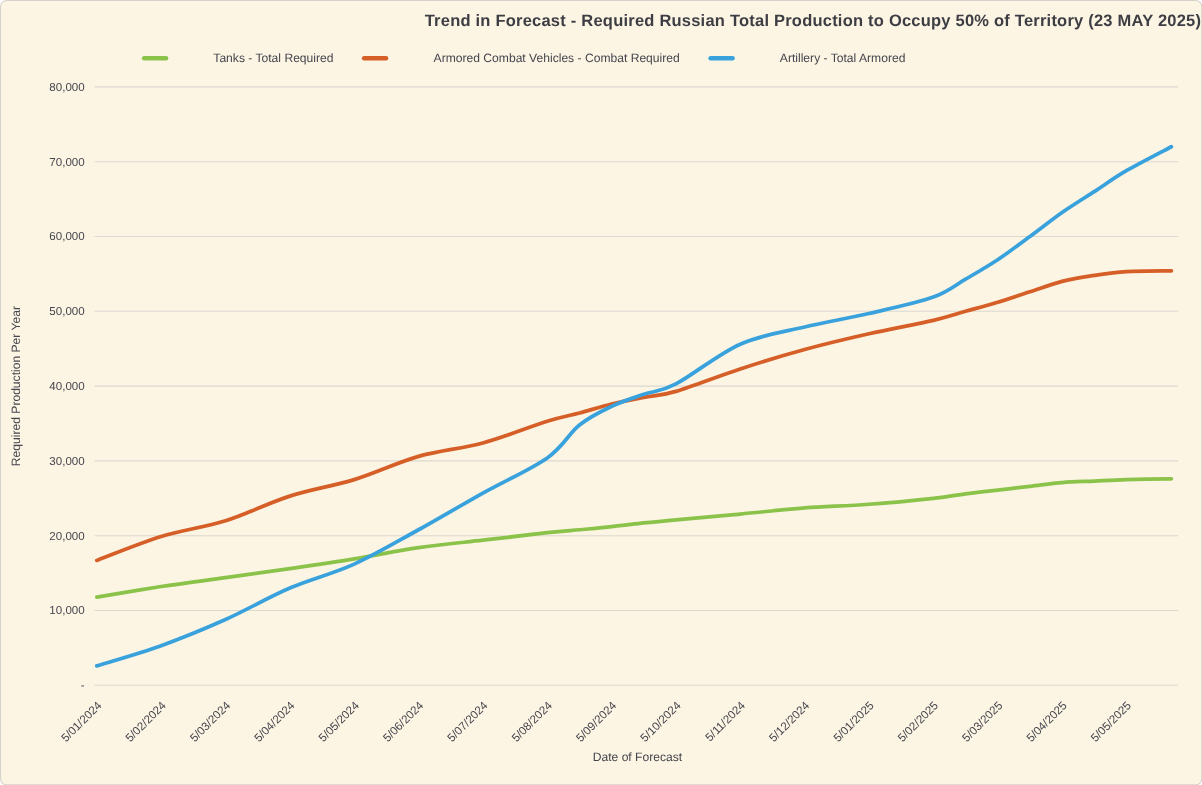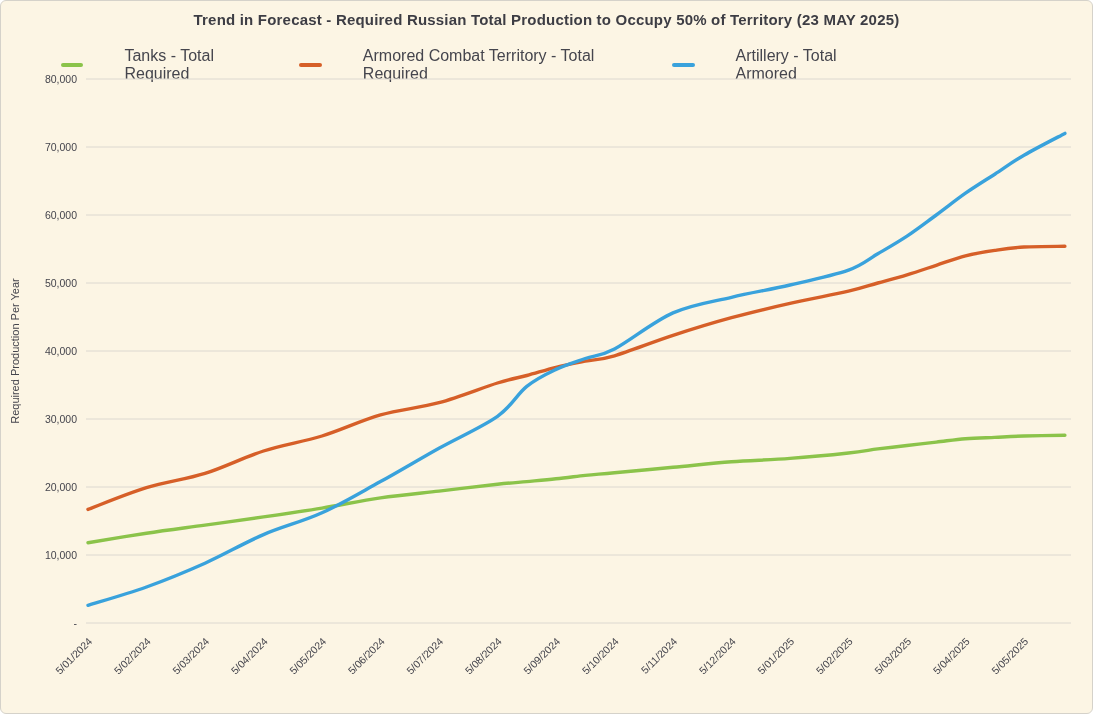--- a/index.html
+++ b/index.html
@@ -8,31 +8,31 @@
     position:relative;
     width:1093px;height:714px;
     background:#FCF5E4;
     border:1px solid #d5d2ca;
     border-radius:6px;
     font-family:"Liberation Sans", sans-serif;
     overflow:hidden;
   }
   .chart-title{
     position:absolute;top:10px;left:0;width:100%;
-    text-align:center;
+    text-align:right;
     font-size:15px;font-weight:700;color:#3d3d44;
     letter-spacing:.2px;
   }
   .legend{
     position:absolute;top:46px;left:60px;width:830px;
     display:flex;justify-content:center;align-items:center;gap:26px;
   }
   .legend-item{display:flex;align-items:center;gap:5px;}
   .legend-swatch{width:24px;height:3.5px;border-radius:2px;display:inline-block;}
-  .legend-label{font-size:16px;color:#45454d;margin-left:36px;}
+  .legend-label{font-size:11px;color:#45454d;margin-left:36px;}
   .plot-svg{position:absolute;top:0;left:0;}
   .y-axis-title{
     position:absolute;left:-86px;top:344px;width:200px;
     text-align:center;
     transform:rotate(-90deg);
     font-size:11px;color:#45454d;
   }
   .x-axis-title{
     position:absolute;top:682px;left:87px;width:983px;
     text-align:center;
@@ -45,21 +45,21 @@
 <div class="chart-frame">
   <div class="chart-title">Trend in Forecast - Required Russian Total Production to Occupy 50% of Territory (23 MAY 2025)</div>
 
   <div class="legend">
       <div class="legend-item">
         <span class="legend-swatch" style="background: rgb(139, 195, 74);"></span>
         <span class="legend-label">Tanks - Total Required</span>
       </div>
       <div class="legend-item">
         <span class="legend-swatch" style="background: rgb(214, 95, 40);"></span>
-        <span class="legend-label">Armored Combat Territory - Total Required</span>
+        <span class="legend-label">Armored Combat Vehicles - Combat Required</span>
       </div>
       <div class="legend-item">
         <span class="legend-swatch" style="background: rgb(57, 162, 220);"></span>
         <span class="legend-label">Artillery - Total Armored</span>
       </div>
     </div>
 
   <svg class="plot-svg" id="plot" width="1093" height="714">
       <line x1="85" y1="622" x2="1070" y2="622" stroke="#dcd8d0" stroke-width="1"></line>
       <text x="76" y="625.5" text-anchor="end" font-size="10.5" fill="#45454d">-</text>
@@ -95,13 +95,14 @@
       <text transform="translate(852.5,641) rotate(-45)" text-anchor="end" font-size="10.5" fill="#45454d">5/02/2025</text>
       <text transform="translate(911,641) rotate(-45)" text-anchor="end" font-size="10.5" fill="#45454d">5/03/2025</text>
       <text transform="translate(969.5,641) rotate(-45)" text-anchor="end" font-size="10.5" fill="#45454d">5/04/2025</text>
       <text transform="translate(1028,641) rotate(-45)" text-anchor="end" font-size="10.5" fill="#45454d">5/05/2025</text>
       <path d="M87,541.76C96.8,540.2 126.0,535.2 145.5,532.2C165.0,529.3 184.5,526.8 204.0,524.1C223.5,521.4 243.0,518.8 262.5,515.9C282.0,513.1 301.5,510.3 321.0,507.1C340.5,503.9 360.0,499.7 379.5,496.9C399.0,494.0 418.5,492.3 438.0,490.1C457.5,487.8 481.9,484.9 496.5,483.3C511.1,481.7 516.0,481.5 525.8,480.6C535.5,479.7 545.3,478.9 555.0,477.8C564.8,476.8 574.5,475.5 584.3,474.4C594.0,473.4 598.9,473.1 613.5,471.7C628.1,470.4 652.5,468.1 672.0,466.3C691.5,464.5 711.0,462.3 730.5,460.8C750.0,459.4 769.5,458.9 789.0,457.4C808.5,456.0 832.9,453.6 847.5,452.0C862.1,450.4 867.0,449.2 876.8,447.9C886.5,446.7 896.3,445.7 906.0,444.5C915.8,443.4 925.5,442.3 935.3,441.1C945.0,440.0 954.8,438.5 964.5,437.7C974.3,436.9 984.0,436.8 993.8,436.4C1003.5,435.9 1011.3,435.3 1023.0,435.0C1034.7,434.7 1057.1,434.4 1063.9,434.3" fill="none" stroke="#8BC34A" stroke-width="3.4" stroke-linecap="round" stroke-linejoin="round"></path>
       <path d="M87,508.44C96.8,504.8 126.0,492.7 145.5,486.7C165.0,480.7 184.5,478.5 204.0,472.4C223.5,466.3 243.0,456.2 262.5,450.0C282.0,443.7 301.5,441.0 321.0,435.0C340.5,429.0 360.0,419.5 379.5,413.9C399.0,408.4 418.5,407.0 438.0,401.7C457.5,396.4 481.9,386.5 496.5,382.0C511.1,377.4 516.0,377.1 525.8,374.5C535.5,371.9 545.3,368.7 555.0,366.3C564.8,363.9 574.5,362.1 584.3,360.2C594.0,358.3 598.9,359.1 613.5,354.8C628.1,350.5 652.5,340.7 672.0,334.4C691.5,328.0 711.0,322.0 730.5,316.7C750.0,311.4 769.5,306.8 789.0,302.4C808.5,298.0 832.9,293.6 847.5,290.2C862.1,286.8 867.0,284.7 876.8,282.0C886.5,279.3 896.3,276.8 906.0,273.8C915.8,270.9 925.5,267.5 935.3,264.3C945.0,261.1 954.8,257.3 964.5,254.8C974.3,252.3 984.0,250.8 993.8,249.4C1003.5,247.9 1011.3,246.6 1023.0,246.0C1034.7,245.3 1057.1,245.4 1063.9,245.3" fill="none" stroke="#D65F28" stroke-width="3.4" stroke-linecap="round" stroke-linejoin="round"></path>
       <path d="M87,604.32C96.8,601.3 126.0,593.0 145.5,586.0C165.0,578.9 184.5,570.9 204.0,562.2C223.5,553.4 243.0,542.0 262.5,533.6C282.0,525.2 301.5,520.7 321.0,511.8C340.5,503.0 360.0,491.3 379.5,480.6C399.0,469.8 418.5,458.1 438.0,447.2C457.5,436.4 481.9,425.6 496.5,415.3C511.1,405.0 516.0,393.2 525.8,385.4C535.5,377.5 545.3,373.0 555.0,368.4C564.8,363.7 574.5,360.9 584.3,357.5C594.0,354.1 598.9,355.6 613.5,348.0C628.1,340.4 652.5,320.5 672.0,311.9C691.5,303.3 711.0,300.9 730.5,296.3C750.0,291.6 769.5,288.6 789.0,284.0C808.5,279.5 832.9,274.3 847.5,269.1C862.1,263.9 867.0,258.4 876.8,252.8C886.5,247.1 896.3,241.5 906.0,235.1C915.8,228.6 925.5,221.1 935.3,214.0C945.0,206.9 954.8,199.0 964.5,192.2C974.3,185.4 984.0,179.5 993.8,173.2C1003.5,166.9 1011.3,161.0 1023.0,154.2C1034.7,147.4 1057.1,136.0 1063.9,132.4" fill="none" stroke="#39A2DC" stroke-width="3.4" stroke-linecap="round" stroke-linejoin="round"></path>
     </svg>
 
   <div class="y-axis-title">Required Production Per Year</div>
+  <div class="x-axis-title">Date of Forecast</div>
 </div>
 
 </body></html>

